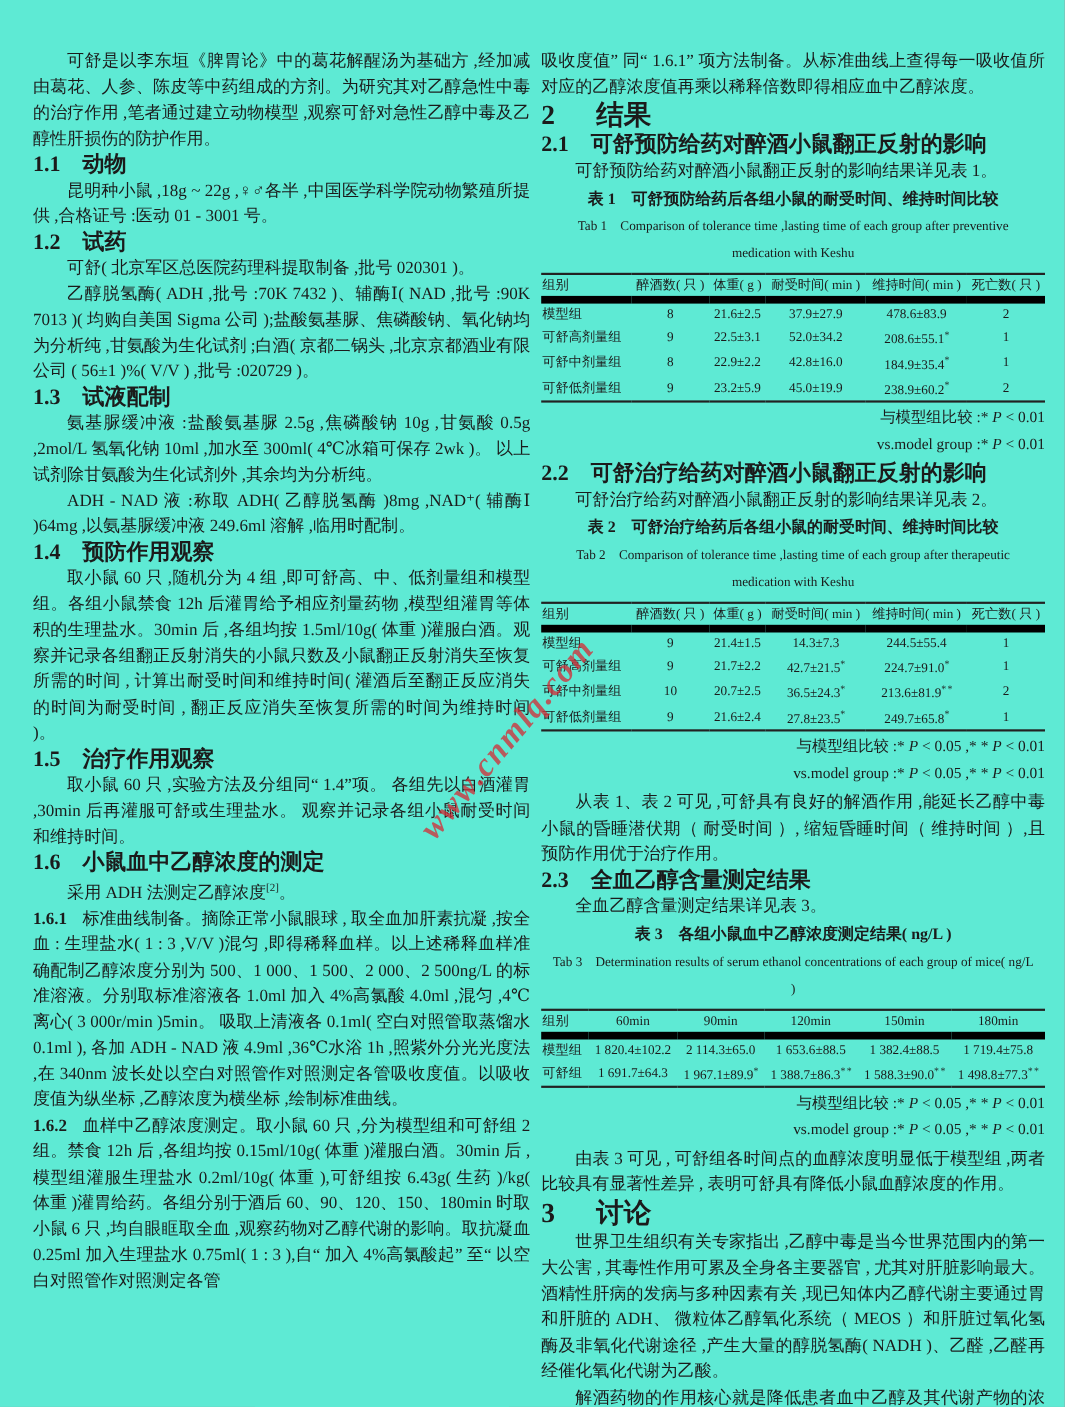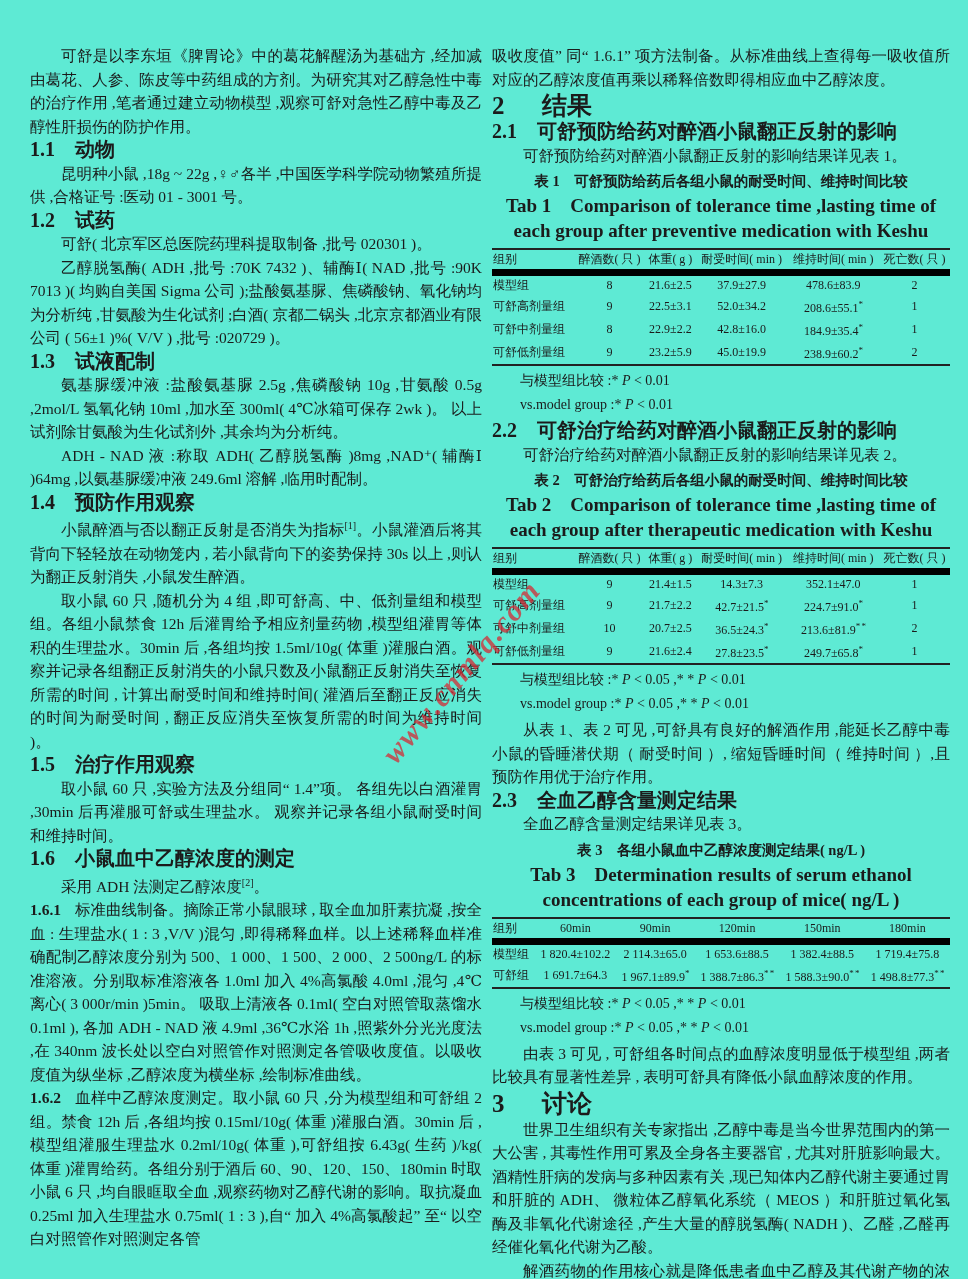--- a/index.html
+++ b/index.html
@@ -19,30 +19,30 @@
   p.body{font-size:15.5px;line-height:23.5px;text-align:justify;margin:0;text-indent:2em;}
   p.noindent{text-indent:0;}
   p.body b.lead{font-weight:bold;margin-right:0.9em;}
 
   h2.section{font-size:25px;line-height:27px;margin:1px 0;font-weight:bold;}
   h2.section .num{margin-right:1.5em;}
   h3.sub{font-size:20px;line-height:23.5px;margin:0;font-weight:bold;}
   h3.sub .num{margin-right:1em;}
 
   .cap-zh{font-size:14.5px;font-weight:bold;text-align:center;line-height:23px;margin-top:3px;}
-  .cap-en{font-size:19px;font-weight:bold;text-align:center;line-height:25px;padding:0 10px;}
+  .cap-en{font-size:12px;font-weight:normal;text-align:center;line-height:25px;padding:0 10px;}
 
   table.tbl{width:100%;border-collapse:collapse;margin-top:5px;margin-bottom:3px;
     border-top:2px solid #222;border-bottom:2px solid #222;}
   table.tbl th{font-weight:normal;border-bottom:7px solid #000000;}
   table.tbl th,table.tbl td{font-size:12px;line-height:19px;text-align:center;padding:0 1px;white-space:nowrap;}
   table.tbl th:first-child,table.tbl td:first-child{text-align:left;}
   table.tbl sup{font-size:9px;letter-spacing:-0.5px;}
 
-  .footnote{font-size:14px;line-height:24px;margin:2px 0 2px 2em;}
+  .footnote{font-size:14px;line-height:24px;margin:2px 0 2px 2em;text-align:right;}
   .footnote i{font-style:italic;}
 
   sup.ref{font-size:10px;}
 
   .watermark{
     position:absolute;
     left:388px;top:742px;
     width:330px;
     transform:rotate(-50deg);
     transform-origin:0 50%;
@@ -63,21 +63,20 @@
       <p class="body">可舒是以李东垣《脾胃论》中的葛花解醒汤为基础方 ,经加减由葛花、人参、陈皮等中药组成的方剂。为研究其对乙醇急性中毒的治疗作用 ,笔者通过建立动物模型 ,观察可舒对急性乙醇中毒及乙醇性肝损伤的防护作用。</p>
       <h3 class="sub"><span class="num">1.1</span><span>动物</span></h3>
       <p class="body">昆明种小鼠 ,18g ~ 22g ,♀♂各半 ,中国医学科学院动物繁殖所提供 ,合格证号 :医动 01 - 3001 号。</p>
       <h3 class="sub"><span class="num">1.2</span><span>试药</span></h3>
       <p class="body">可舒( 北京军区总医院药理科提取制备 ,批号 020301 )。</p>
       <p class="body">乙醇脱氢酶( ADH ,批号 :70K 7432 )、辅酶Ⅰ( NAD ,批号 :90K 7013 )( 均购自美国 Sigma 公司 );盐酸氨基脲、焦磷酸钠、氧化钠均为分析纯 ,甘氨酸为生化试剂 ;白酒( 京都二锅头 ,北京京都酒业有限公司 ( 56±1 )%( V/V ) ,批号 :020729 )。</p>
       <h3 class="sub"><span class="num">1.3</span><span>试液配制</span></h3>
       <p class="body">氨基脲缓冲液 :盐酸氨基脲 2.5g ,焦磷酸钠 10g ,甘氨酸 0.5g ,2mol/L 氢氧化钠 10ml ,加水至 300ml( 4℃冰箱可保存 2wk )。 以上试剂除甘氨酸为生化试剂外 ,其余均为分析纯。</p>
       <p class="body">ADH - NAD 液 :称取 ADH( 乙醇脱氢酶 )8mg ,NAD⁺( 辅酶Ⅰ )64mg ,以氨基脲缓冲液 249.6ml 溶解 ,临用时配制。</p>
       <h3 class="sub"><span class="num">1.4</span><span>预防作用观察</span></h3>
-      <p class="body">小鼠醉酒与否以翻正反射是否消失为指标<sup class="ref">[1]</sup>。小鼠灌酒后将其背向下轻轻放在动物笼内 , 若小鼠背向下的姿势保持 30s 以上 ,则认为翻正反射消失 ,小鼠发生醉酒。</p>
       <p class="body">取小鼠 60 只 ,随机分为 4 组 ,即可舒高、中、低剂量组和模型组。各组小鼠禁食 12h 后灌胃给予相应剂量药物 ,模型组灌胃等体积的生理盐水。30min 后 ,各组均按 1.5ml/10g( 体重 )灌服白酒。观察并记录各组翻正反射消失的小鼠只数及小鼠翻正反射消失至恢复所需的时间 , 计算出耐受时间和维持时间( 灌酒后至翻正反应消失的时间为耐受时间 , 翻正反应消失至恢复所需的时间为维持时间 )。</p>
       <h3 class="sub"><span class="num">1.5</span><span>治疗作用观察</span></h3>
       <p class="body">取小鼠 60 只 ,实验方法及分组同“ 1.4”项。 各组先以白酒灌胃 ,30min 后再灌服可舒或生理盐水。 观察并记录各组小鼠耐受时间和维持时间。</p>
       <h3 class="sub"><span class="num">1.6</span><span>小鼠血中乙醇浓度的测定</span></h3>
       <p class="body">采用 ADH 法测定乙醇浓度<sup class="ref">[2]</sup>。</p>
       <p class="body noindent"><b class="lead">1.6.1</b>标准曲线制备。摘除正常小鼠眼球 , 取全血加肝素抗凝 ,按全血 : 生理盐水( 1 : 3 ,V/V )混匀 ,即得稀释血样。以上述稀释血样准确配制乙醇浓度分别为 500、1 000、1 500、2 000、2 500ng/L 的标准溶液。分别取标准溶液各 1.0ml 加入 4%高氯酸 4.0ml ,混匀 ,4℃离心( 3 000r/min )5min。 吸取上清液各 0.1ml( 空白对照管取蒸馏水 0.1ml ), 各加 ADH - NAD 液 4.9ml ,36℃水浴 1h ,照紫外分光光度法 ,在 340nm 波长处以空白对照管作对照测定各管吸收度值。以吸收度值为纵坐标 ,乙醇浓度为横坐标 ,绘制标准曲线。</p>
       <p class="body noindent"><b class="lead">1.6.2</b>血样中乙醇浓度测定。取小鼠 60 只 ,分为模型组和可舒组 2 组。禁食 12h 后 ,各组均按 0.15ml/10g( 体重 )灌服白酒。30min 后 ,模型组灌服生理盐水 0.2ml/10g( 体重 ),可舒组按 6.43g( 生药 )/kg( 体重 )灌胃给药。各组分别于酒后 60、90、120、150、180min 时取小鼠 6 只 ,均自眼眶取全血 ,观察药物对乙醇代谢的影响。取抗凝血 0.25ml 加入生理盐水 0.75ml( 1 : 3 ),自“ 加入 4%高氯酸起” 至“ 以空白对照管作对照测定各管</p>
     </div>
   <div class="col col-right" id="col-right">
       <p class="body noindent">吸收度值” 同“ 1.6.1” 项方法制备。从标准曲线上查得每一吸收值所对应的乙醇浓度值再乘以稀释倍数即得相应血中乙醇浓度。</p>
@@ -150,21 +149,21 @@
             <th>维持时间( min )</th>
             <th>死亡数( 只 )</th>
           </tr>
         </thead>
         <tbody>
           <tr>
             <td>模型组</td>
             <td>9</td>
             <td>21.4±1.5</td>
             <td>14.3±7.3</td>
-            <td>352.1±47.0</td>
+            <td>244.5±55.4</td>
             <td>1</td>
           </tr>
           <tr>
             <td>可舒高剂量组</td>
             <td>9</td>
             <td>21.7±2.2</td>
             <td>42.7±21.5<sup>*</sup></td>
             <td>224.7±91.0<sup>*</sup></td>
             <td>1</td>
           </tr>

